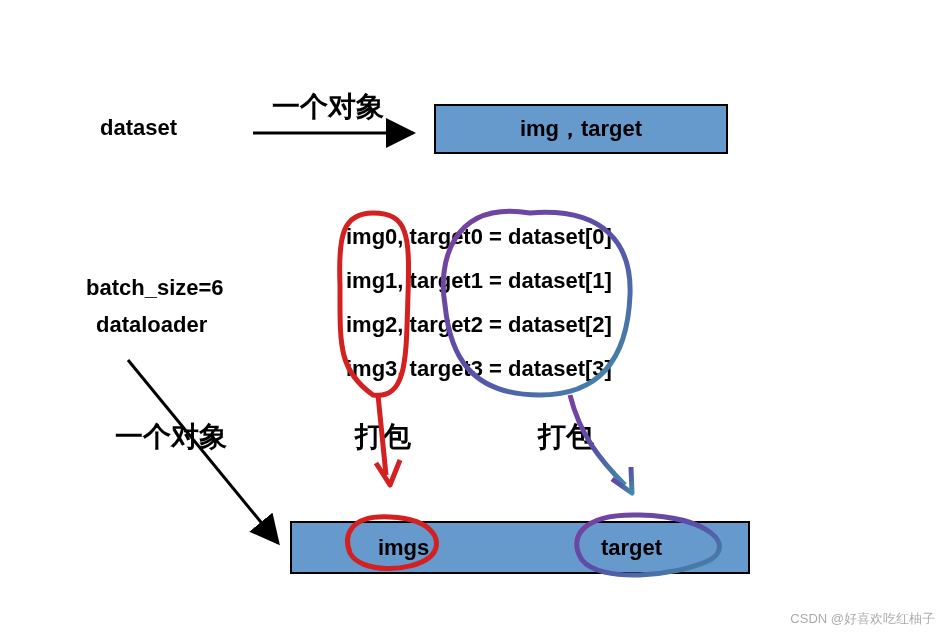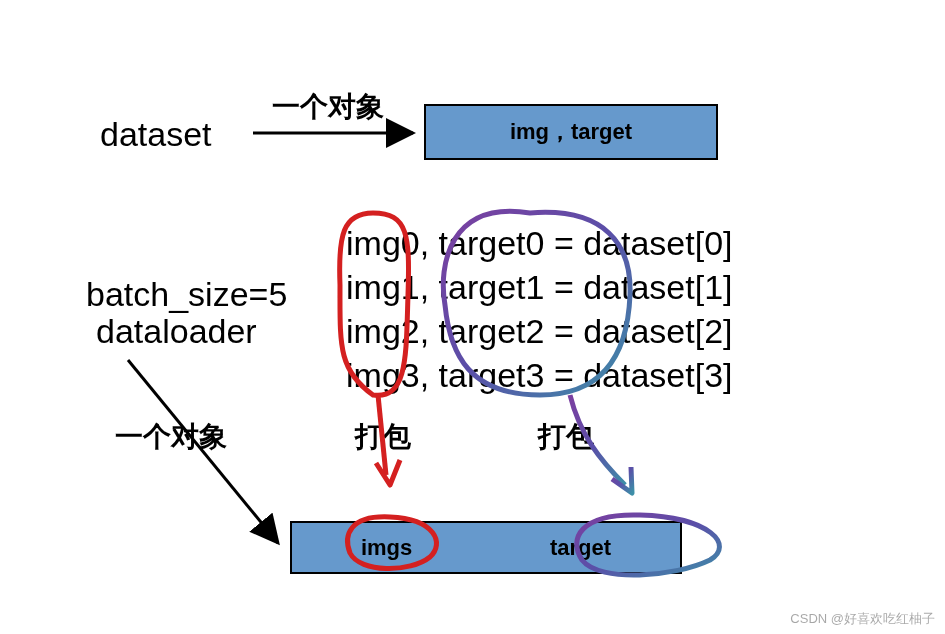--- a/index.html
+++ b/index.html
@@ -9,22 +9,23 @@
     }
     body {
       width: 945px;
       height: 634px;
       position: relative;
       font-family: "Comic Sans MS", cursive, sans-serif;
       background: #ffffff;
     }
     .text {
       position: absolute;
-      font-size: 34px;
+      font-size: 22px;
       color: #000;
+      font-weight: bold;
     }
     .bold {
       font-family: "Microsoft YaHei", sans-serif;
       font-weight: bold;
     }
     .blue-box {
       position: absolute;
       background: #6699CC;
       border: 2px solid #000;
       display: flex;
@@ -59,30 +60,30 @@
 
 <svg class="arrow-svg" style="left:248px; top:118px;" width="180" height="30">
   <defs>
     <marker id="ah1" markerWidth="12" markerHeight="12" refX="9" refY="5" orient="auto">
       <path d="M0,0 L10,5 L0,10 Z" fill="#000"></path>
     </marker>
   </defs>
   <line x1="5" y1="15" x2="165" y2="15" stroke="#000" stroke-width="3" marker-end="url(#ah1)"></line>
 </svg>
 
-<div class="blue-box" style="left:424px; top:104px; width:294px; height:56px;text-align:center;">
+<div class="blue-box" style="left:434px; top:104px; width:294px; height:50px;text-align:center;">
   <span class="blue-box-inner">img，target</span>
 </div>
 
 <div class="text" style="left:346px; top:224px;">img0, target0 = dataset[0]</div>
 <div class="text" style="left:346px; top:268px;">img1, target1 = dataset[1]</div>
 <div class="text" style="left:346px; top:312px;">img2, target2 = dataset[2]</div>
 <div class="text" style="left:346px; top:356px;">img3, target3 = dataset[3]</div>
 
-<div class="text" style="left:86px; top:275px;">batch_size=5</div>
+<div class="text" style="left:86px; top:275px;">batch_size=6</div>
 <div class="text" style="left:96px; top:312px;">dataloader</div>
 
 <div class="text bold" style="left:115px; top:418px; font-size:28px;">一个对象</div>
 
 <svg class="arrow-svg" style="left:118px; top:355px;" width="200" height="210">
   <defs>
     <marker id="ah2" markerWidth="12" markerHeight="12" refX="9" refY="5" orient="auto">
       <path d="M0,0 L10,5 L0,10 Z" fill="#000"></path>
     </marker>
   </defs>
@@ -107,21 +108,21 @@
       <stop offset="50%" stop-color="#5a4fa8"></stop>
       <stop offset="100%" stop-color="#3d8fa8"></stop>
     </linearGradient>
   </defs>
   <path d="M 110 18 C 30 5, 18 70, 25 110 C 30 160, 50 200, 120 200 C 190 200, 208 150, 210 100 C 212 50, 185 12, 110 18 Z" fill="none" stroke="url(#pg)" stroke-width="5" stroke-linecap="round"></path>
 
   <path d="M 150 200 C 160 240, 180 265, 205 290" fill="none" stroke="url(#pg)" stroke-width="5"></path>
   <path d="M 192 284 L 212 298 L 211 272" fill="none" stroke="url(#pg)" stroke-width="5" stroke-linejoin="round"></path>
 </svg>
 
-<div class="blue-box" style="left:290px; top:521px; width:392px; height:53px;">
+<div class="blue-box" style="left:290px; top:521px; width:460px; height:53px;">
   <div style="display:flex; width:100%; justify-content:space-around;">
     <span class="blue-box-inner">imgs</span>
     <span class="blue-box-inner">target</span>
   </div>
 </div>
 
 <svg class="arrow-svg" style="left:335px; top:505px;" width="120" height="80">
   <path d="M 55 12 C 15 10, 8 30, 15 48 C 25 68, 75 68, 95 52 C 110 38, 100 14, 55 12 Z" fill="none" stroke="#d42020" stroke-width="5" stroke-linecap="round"></path>
 </svg>
 

